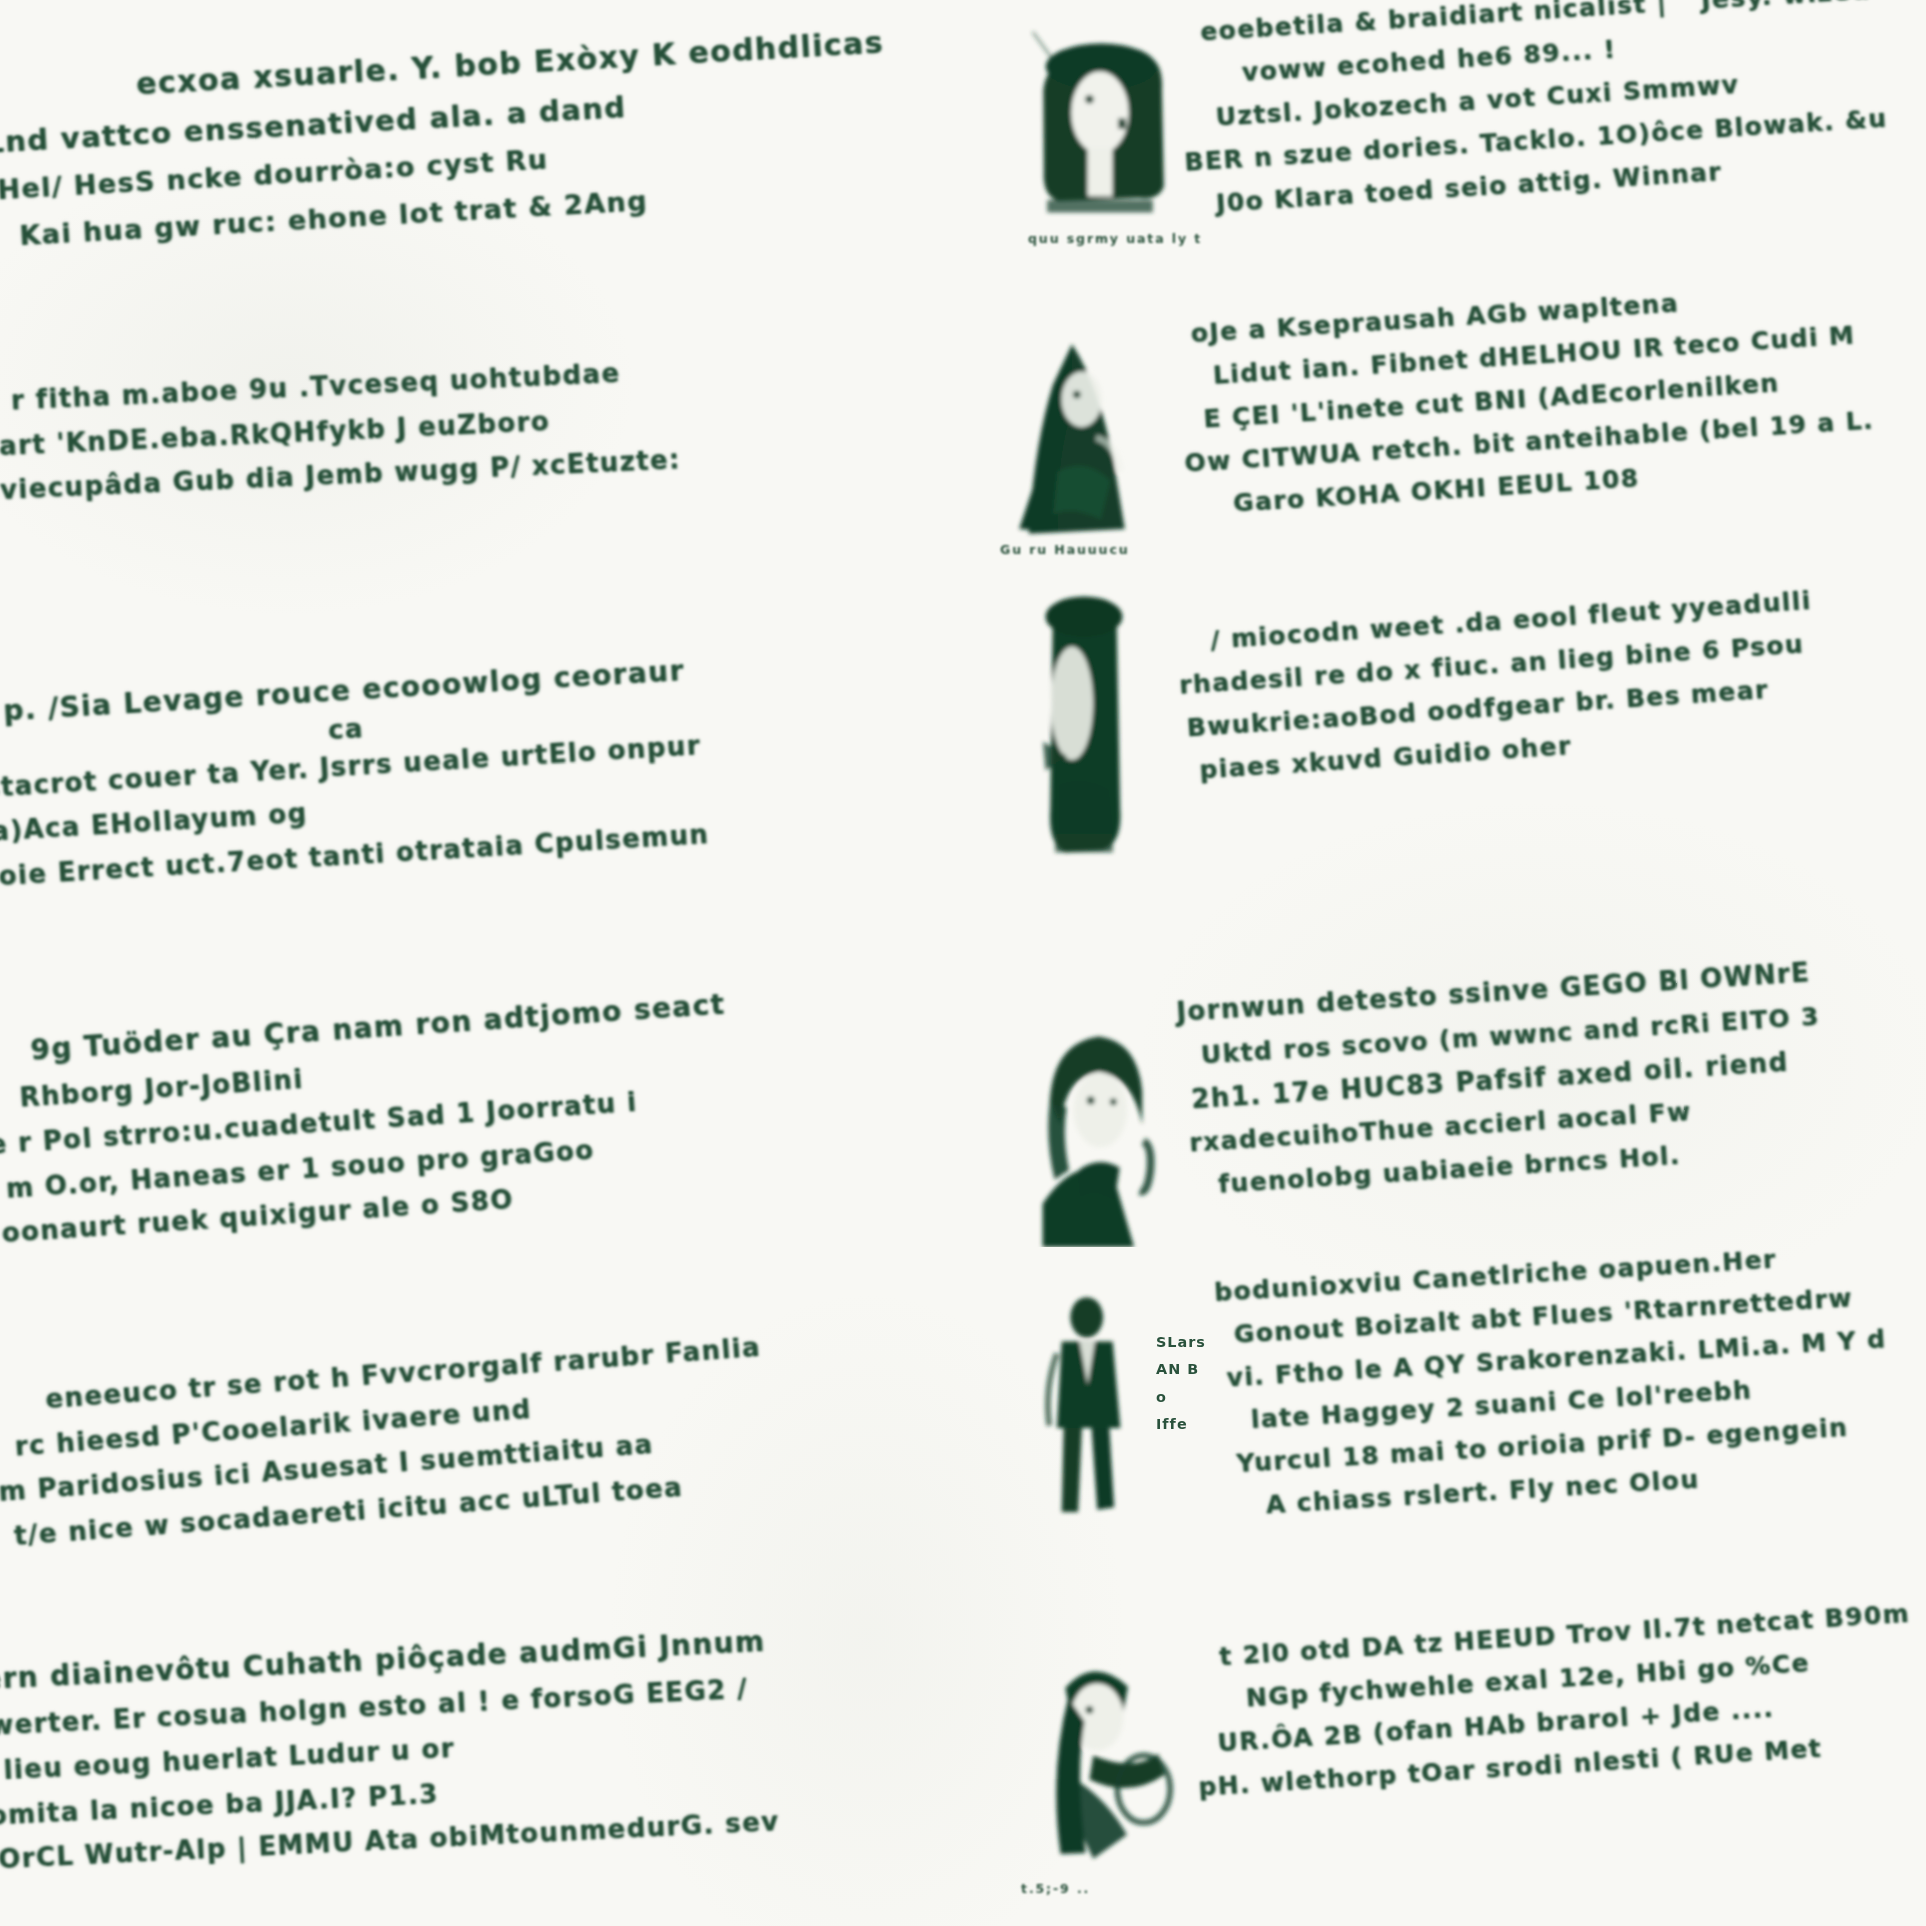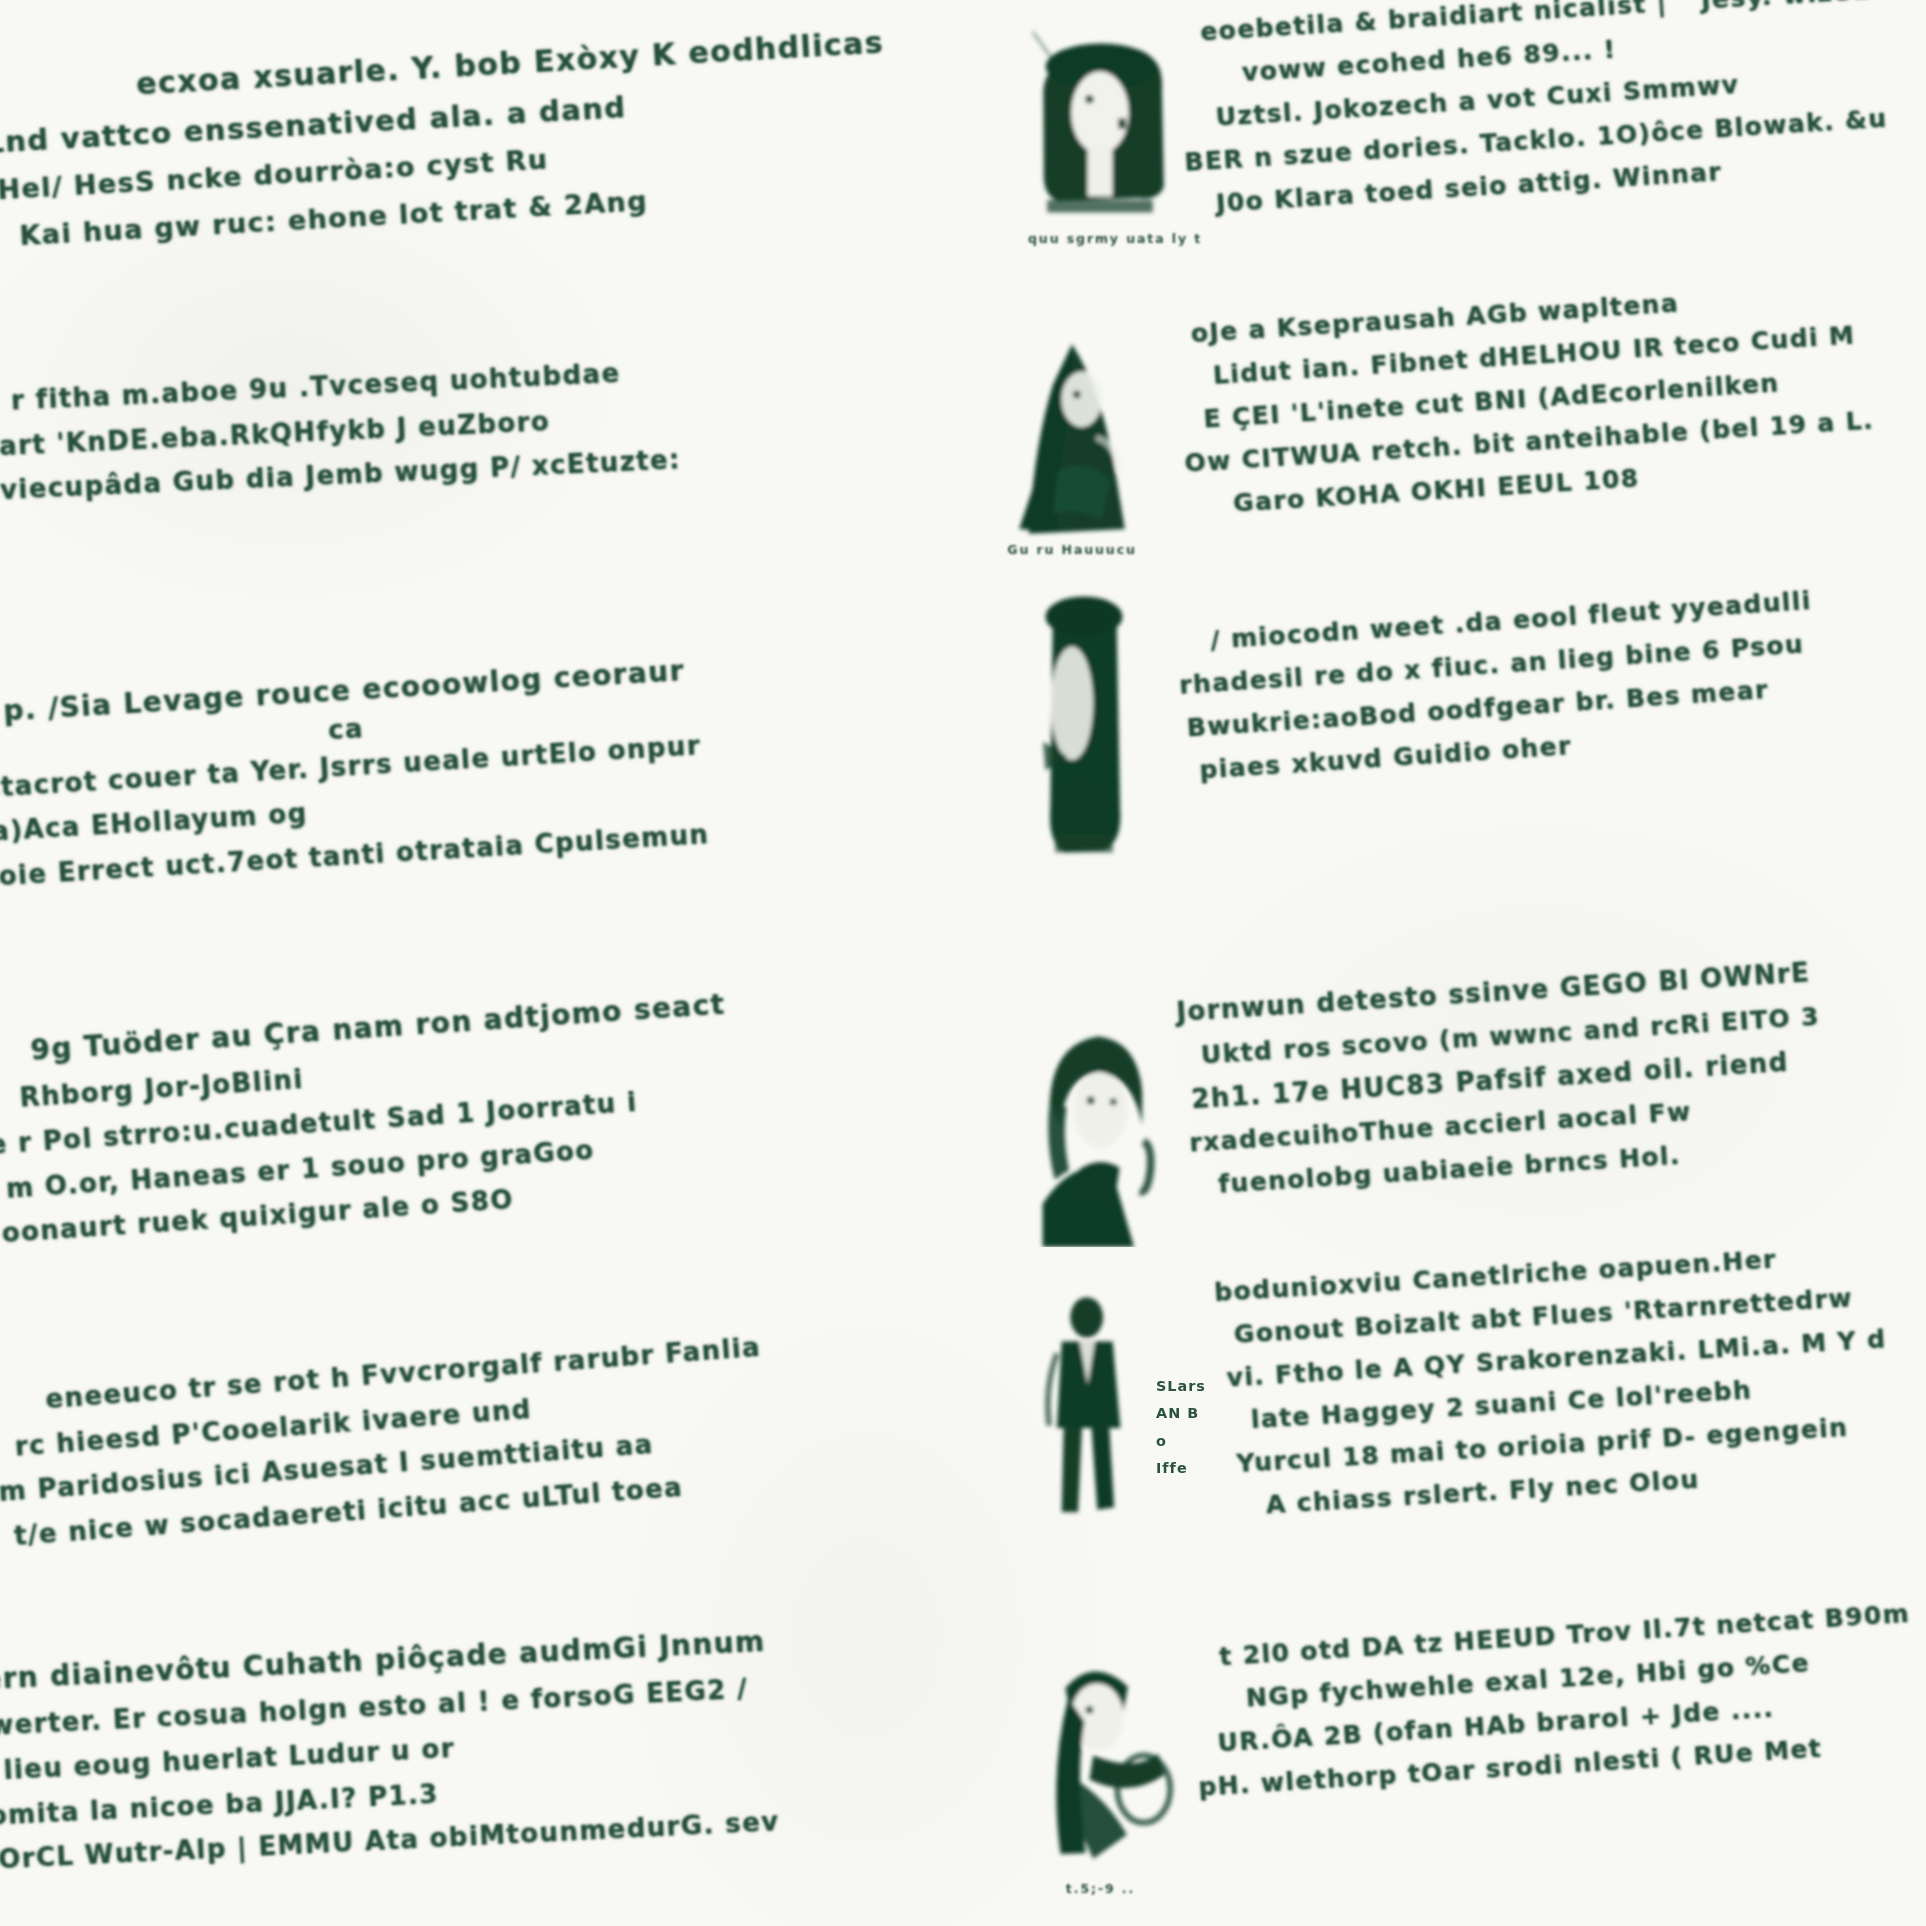--- a/index.html
+++ b/index.html
@@ -23,21 +23,21 @@
     transform:rotate(-3.2deg);
     transform-origin:left top;
     white-space:nowrap;
   }
   .block .tline{
     font-size:26px;font-weight:700;letter-spacing:1.4px;
     line-height:1.72;
     text-shadow:0 0 2.9px rgba(42,82,60,.38), 1px 0.5px 0 rgba(42,82,60,.22);
   }
   .entry-text{position:absolute;}
-  .avatar{position:absolute;text-align:center;}
+  .avatar{position:absolute;}
   .avatar svg{display:block;filter:blur(0.7px);}
   .caption{
     font-size:12.5px;letter-spacing:1.9px;color:var(--ink,#2a523c);
     filter:blur(0.8px);font-weight:700;margin-top:2.9px;white-space:nowrap;
   }
   .sideline{
     font-size:14.4px;font-weight:700;color:var(--ink,#2a523c);
     filter:blur(0.7px);letter-spacing:1px;line-height:1.9;white-space:nowrap;
   }
   .small-mark{font-size:21px;}
@@ -204,21 +204,21 @@
     <g filter="url(#b5)">
       <ellipse cx="118" cy="75" rx="34" ry="42" fill="#123d28"></ellipse>
       <path d="M66,125 L172,125 L188,305 L56,305 Z" fill="#113c27"></path>
       <path d="M103,125 L135,125 L120,215 Z" fill="#eef0e9" opacity=".9"></path>
       <path d="M70,305 L108,305 L100,480 L66,480 Z" fill="#123d28"></path>
       <path d="M128,305 L165,305 L175,470 L140,475 Z" fill="#0f3a26"></path>
       <path d="M56,150 Q30,220 40,300" stroke="#133e29" stroke-width="12" fill="none" opacity=".7"></path>
     </g>
   </svg>
 </div>
-<div style="position:absolute;left:1156px;top:1329px;margin-top:44px;">
+<div style="position:absolute;left:1156px;top:1329px;">
   <div class="sideline">SLars</div>
   <div class="sideline">AN B</div>
   <div class="sideline">o</div>
   <div class="sideline">Iffe</div>
 </div>
 <div class="block entry-text" style="left:1213px;top:1271px;transform:rotate(-3.4deg);">
   <div class="tline" style="margin-left:0px;font-size:25px">bodunioxviu  Canetlriche oapuen.Her</div>
   <div class="tline" style="margin-left:17px;font-size:25px">Gonout Boizalt abt Flues 'Rtarnrettedrw</div>
   <div class="tline" style="margin-left:7.2px;font-size:25px">vi. Ftho le A QY Srakorenzaki. LMi.a. M Y d</div>
   <div class="tline" style="margin-left:29px;font-size:25px">late Haggey 2 suani Ce lol'reebh</div>

